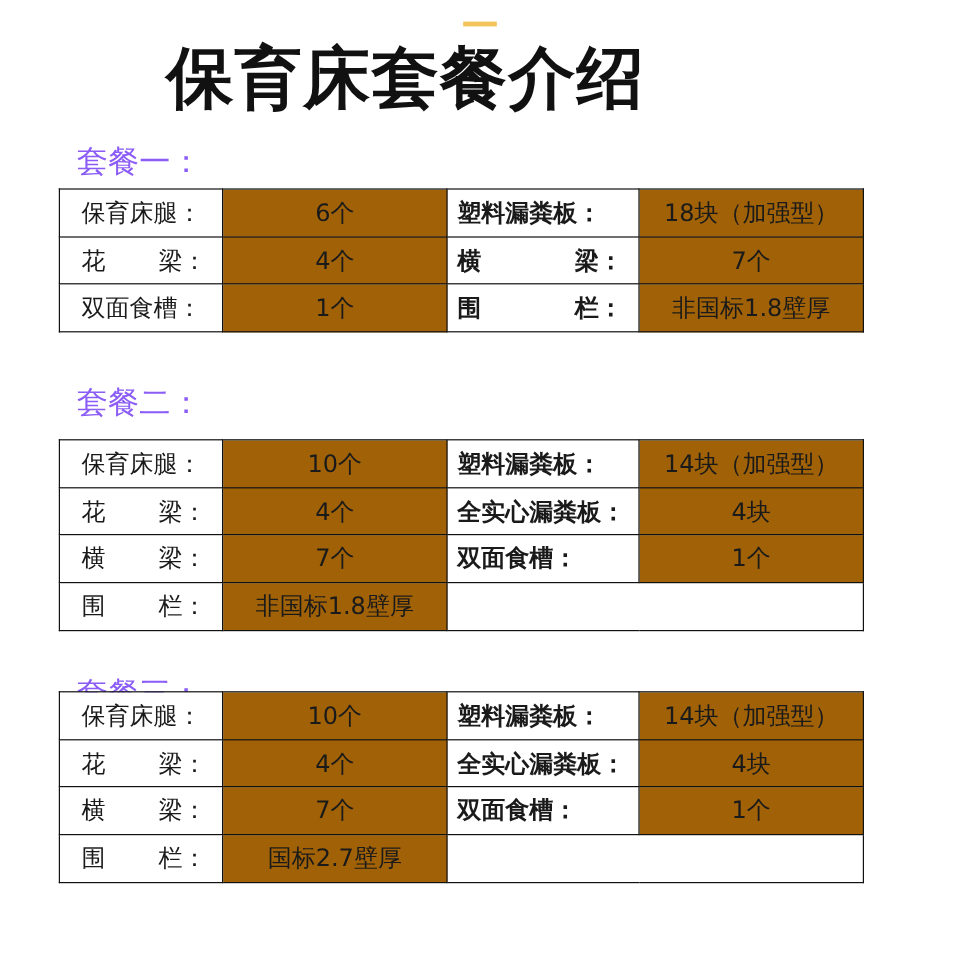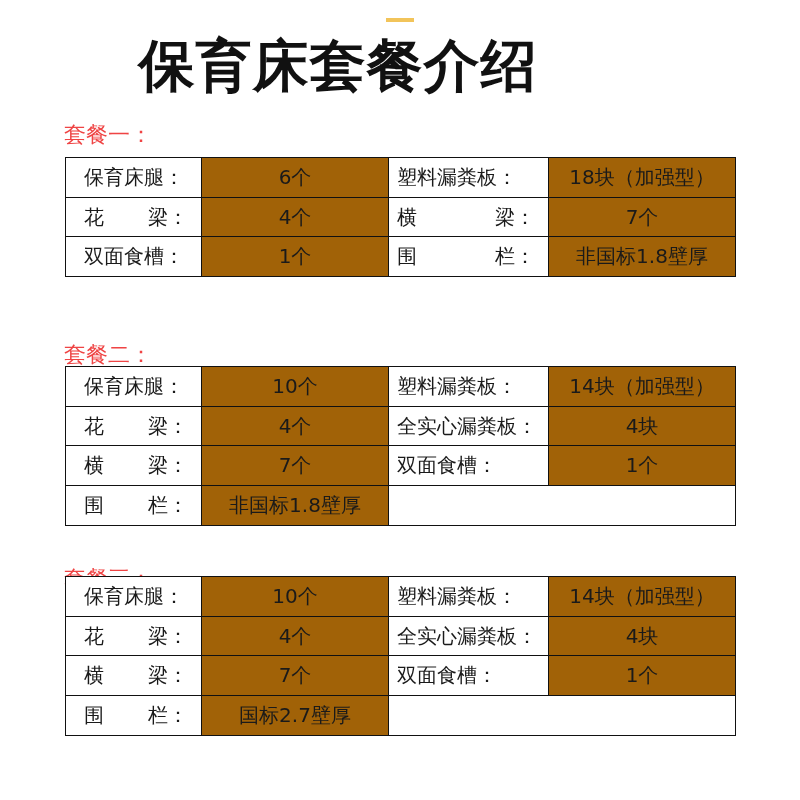--- a/index.html
+++ b/index.html
@@ -1,26 +1,26 @@
 <!DOCTYPE html>
 <html><head>
 <meta charset="utf-8">
 <style>
   * { box-sizing: border-box; margin: 0; padding: 0; }
   html, body { width: 800px; height: 800px; background: #ffffff; overflow: hidden; }
   body { position: relative; font-family: "DejaVu Sans", "Liberation Sans", sans-serif; color: #1a1a1a; }
   .accent-bar { position: absolute; left: 386px; top: 18px; width: 28px; height: 4px; background: #f2c45a; }
   .page-title { position: absolute; left: 0; top: 28px; width: 676px; text-align: center; font-size: 56px; font-weight: bold; color: #111; letter-spacing: 1px; line-height: 76px; }
-  .pkg-heading { position: absolute; left: 64px; font-size: 22px; line-height: 30px; color: #ef4444; }
-  table.pkg { position: absolute; left: 65px; width: 670px; border-collapse: collapse; table-layout: fixed; }
+  .pkg-heading { position: absolute; left: 64px; font-size: 26px; line-height: 30px; color: #8b5cf6; }
+  table.pkg { position: absolute; left: 49px; width: 670px; border-collapse: collapse; table-layout: fixed; }
   table.pkg td { border: 1.5px solid #111; height: 39.7px; font-size: 20px; color: #1a1a1a; padding: 0; vertical-align: middle; white-space: nowrap; }
   td.lbl { background: #ffffff; padding-left: 18px !important; }
   td.lbl .spread { display: flex; justify-content: space-between; width: 104px; }
   td.val { background: #a16207; text-align: center; }
-  td.lbl2 { background: #ffffff; padding-left: 8px !important; }
+  td.lbl2 { background: #ffffff; padding-left: 8px !important; font-weight: bold; }
   td.lbl2 .spread { display: flex; justify-content: space-between; width: 138px; }
   td.empty { background: #ffffff; }
   td.note { text-align: center; color: #e02020; background: #ffffff; }
 </style>
 </head>
 <body>
 
 <div class="accent-bar"></div>
 <h1 class="page-title">保育床套餐介绍</h1>
 
@@ -62,21 +62,21 @@
           <span class="spread">
             <span>围</span>
             <span>栏：</span>
           </span>
         </td>
     <td class="val">非国标1.8壁厚</td>
   </tr>
 </tbody>
   </table>
 
-<div class="pkg-heading" style="top:340px">套餐二：</div>
+<div class="pkg-heading" style="top:321px">套餐二：</div>
 <table class="pkg" style="top:366px">
   <colgroup>
       <col style="width:136px">
       <col style="width:187px">
       <col style="width:160px">
       <col style="width:187px">
     </colgroup>
   <tbody>
       <tr>
     <td class="lbl">保育床腿：</td>

